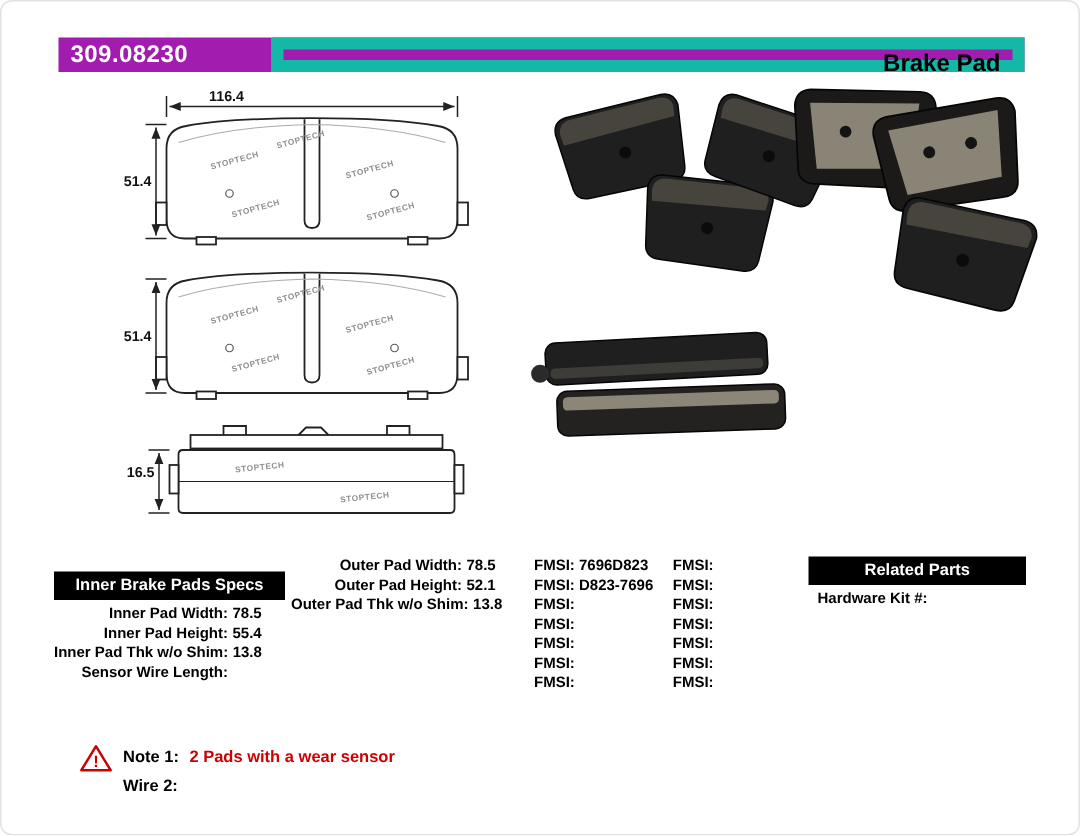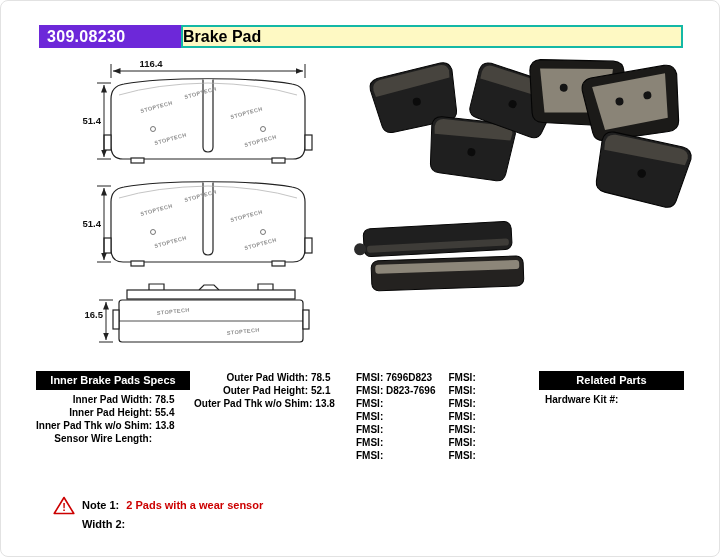--- a/index.html
+++ b/index.html
@@ -14,46 +14,46 @@
     background:#fff; border:1px solid #e2e2e2; border-radius:8px;
     overflow:hidden;
   }
 
   
   .topbar {
     position:absolute; left:38px; right:36px; top:24px; height:23px;
     display:flex;
   }
   .part-no {
-    width:142px; background:#6d28d9; color:#fff;
+    width:142px; background:#a21caf; color:#fff;
     font-weight:bold; font-size:16px; line-height:23px;
     padding-left:8px; letter-spacing:.3px;
   }
   .prod-name {
-    flex:1; background:#fef9c3; border:2px solid #14b8a6;
+    flex:1; background:#a21caf; border:8px solid #14b8a6;
     font-weight:bold; font-size:16px; line-height:19px;
-    text-align:left; padding-right:8px;
+    text-align:right; padding-right:8px;
   }
 
   
   .diagram { position:absolute; left:30px; top:52px; width:660px; height:312px; }
   .diagram svg { overflow:visible; }
   svg .o  { fill:#fff; stroke:#222; stroke-width:1.2; }
   svg .ol { fill:none; stroke:#222; stroke-width:1.2; }
   svg .dim line { stroke:#222; stroke-width:1; }
   svg .dimtxt { font:bold 9.5px "Liberation Sans",sans-serif; fill:#111; }
   svg .brand  { font:bold 5.5px "Liberation Sans",sans-serif; fill:#8f8f8f; letter-spacing:.4px; }
 
   
   .spec-tables {
     position:absolute; left:35px; right:35px; top:370px;
     display:flex; gap:4px;
   }
   .spec-col { display:flex; flex-direction:column; }
-  .col-inner   { width:154px; }
+  .col-inner   { width:154px;margin-top:10px; }
   .col-outer   { width:152px; }
   .col-fmsi    { flex:1; }
   .col-related { width:145px; }
   .spec-header {
     background:#000; color:#fff; font-weight:bold; font-size:11px;
     text-align:center; height:19px; line-height:19px; margin-bottom:3px;
   }
   .spec-row { display:flex; font-size:10px; font-weight:bold; line-height:13px;align-items:flex-end; }
   .spec-label { flex:1; text-align:right; white-space:nowrap; }
   .spec-value { width:38px; text-align:left; padding-left:3px; }
@@ -305,18 +305,18 @@
   <div class="notes">
     <div class="note-line">
       <svg width="22" height="19" viewBox="0 0 22 19">
         <path d="M11,1.5 L20.8,17.5 L1.2,17.5 Z" fill="#fff" stroke="#cc0000" stroke-width="1.6" stroke-linejoin="round"></path>
         <text x="11" y="15.2" text-anchor="middle" font-size="11" font-weight="bold" fill="#cc0000">!</text>
       </svg>
       <span class="note-label">Note 1:</span>
       <span class="note-red">2 Pads with a wear sensor</span>
     </div>
     <div class="note-line note2">
-      <span class="note-label">Width 2:</span>
+      <span class="note-label">Wire 2:</span>
       <span class="note-red"></span>
     </div>
   </div>
 
 </div>
 
 </body></html>

